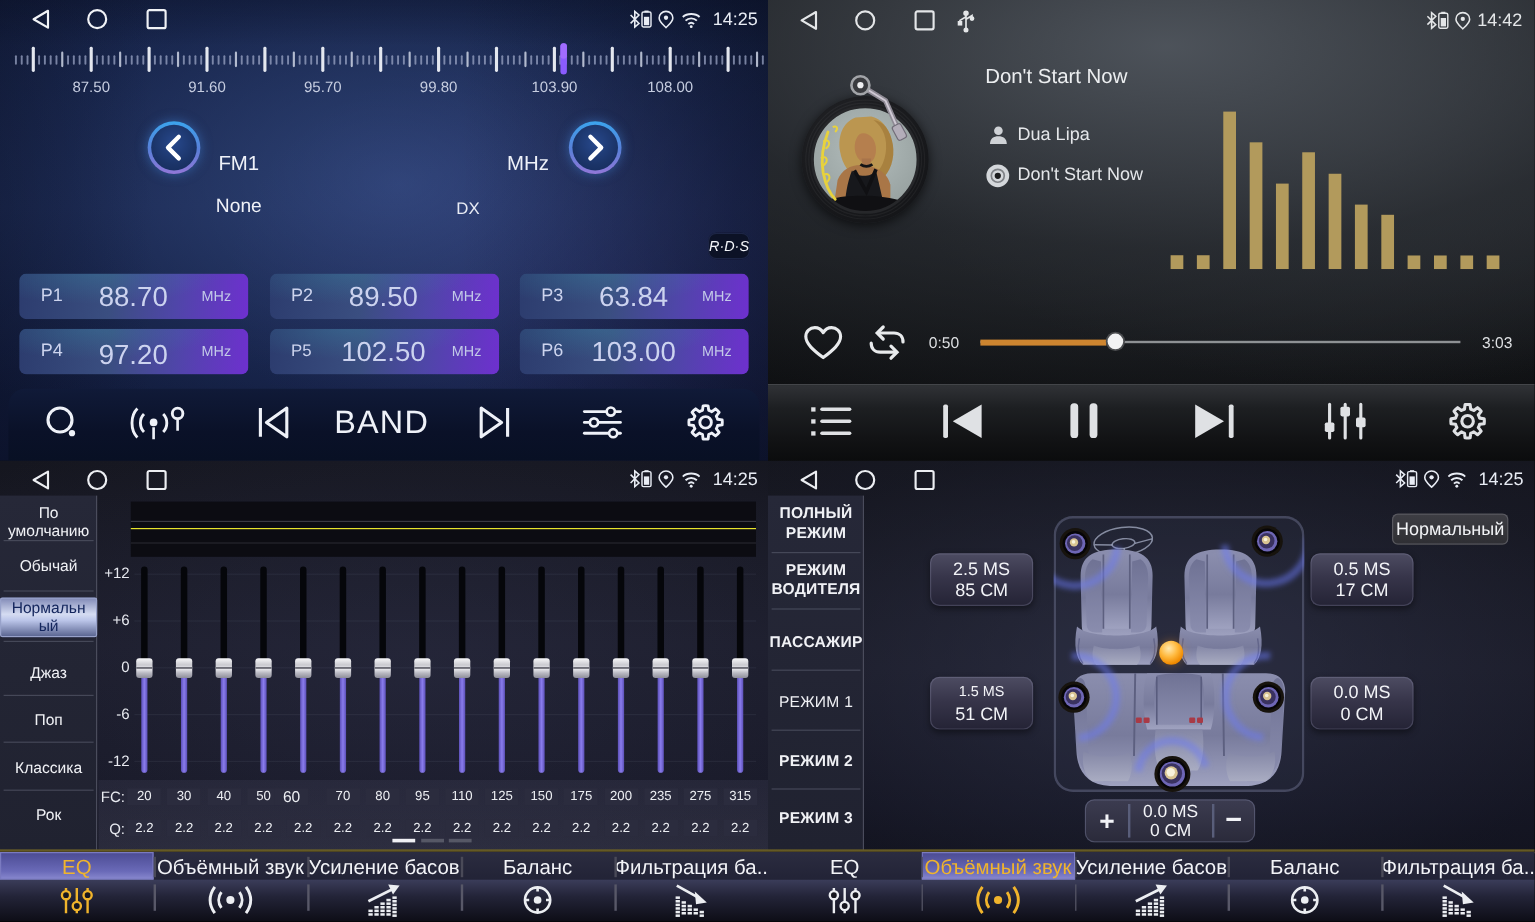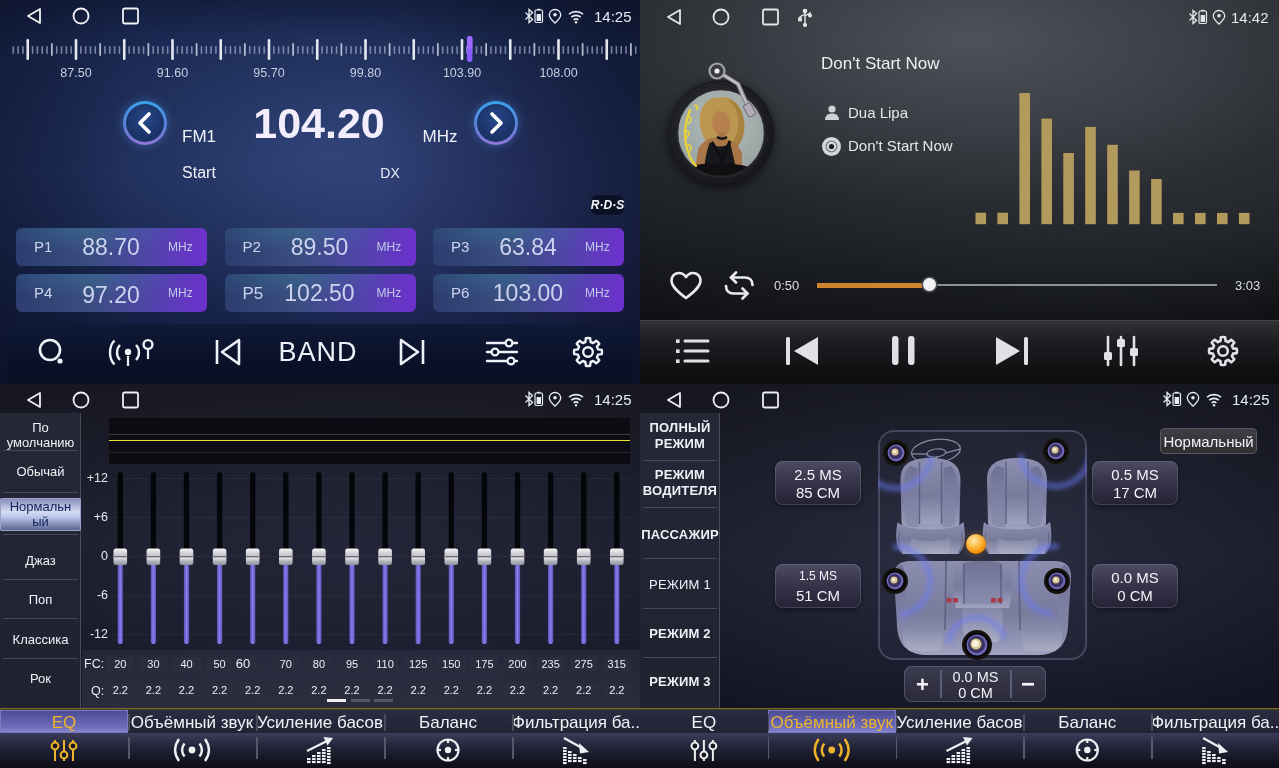--- a/index.html
+++ b/index.html
@@ -183,26 +183,25 @@
       <div class="abs" style="left:126px;top:104px;width:38px;height:38px;border-radius:50%;background:radial-gradient(circle at 50% 40%,#27488c 0%,#1b3468 60%,#142a58 100%)"></div>
       <svg class="abs" style="left:123px;top:101px" width="44" height="44" viewBox="123 101 44 44">
         <path d="M149 114 L140 123 L149 132" fill="none" stroke="#fff" stroke-width="3.6" stroke-linecap="round" stroke-linejoin="round"></path>
       </svg>
 <div class="abs" style="left:474px;top:101px;width:44px;height:44px;border-radius:50%;background:linear-gradient(180deg,#3ba4ee 0%,#5a7fd8 55%,#9277d8 100%);box-shadow:0 0 10px rgba(70,140,230,.5)"></div>
       <div class="abs" style="left:477px;top:104px;width:38px;height:38px;border-radius:50%;background:radial-gradient(circle at 50% 40%,#27488c 0%,#1b3468 60%,#142a58 100%)"></div>
       <svg class="abs" style="left:474px;top:101px" width="44" height="44" viewBox="474 101 44 44">
         <path d="M492 114 L501 123 L492 132" fill="none" stroke="#fff" stroke-width="3.6" stroke-linecap="round" stroke-linejoin="round"></path>
       </svg>
 <div class="abs ctr" style="left:169px;top:127px;width:60px;font-size:17px;color:#eef1f8">FM1</div>
-<div class="abs ctr" style="left:219px;top:99px;width:200px;font-size:43px;font-weight:bold;color:#f3eefc;letter-spacing:0px">104.20</div>
 <div class="abs ctr" style="left:410px;top:127px;width:60px;font-size:17px;color:#eef1f8">MHz</div>
-<div class="abs ctr" style="left:169px;top:164px;width:60px;font-size:16px;color:#f0f2f8">Start</div>
+<div class="abs ctr" style="left:169px;top:164px;width:60px;font-size:16px;color:#f0f2f8">None</div>
 <div class="abs ctr" style="left:360px;top:165px;width:60px;font-size:14px;color:#e8ebf4">DX</div>
 <div class="abs" style="left:590px;top:193.5px;width:35px;height:22px;border-radius:7px;background:#0c1226;box-shadow:inset 0 0 0 1px rgba(40,50,90,.6)"></div>
-<div class="abs ctr" style="left:590px;top:198px;width:35px;font-size:12px;font-weight:bold;font-style:italic;color:#f4f6fa;letter-spacing:0px">R·D·S</div>
+<div class="abs ctr" style="left:590px;top:198px;width:35px;font-size:12px;font-weight:normal;font-style:italic;color:#f4f6fa;letter-spacing:0px">R·D·S</div>
 <div class="abs" style="left:16px;top:228px;width:191px;height:38px;border-radius:6px;
 background:radial-gradient(150px 36px at 33% 0%, rgba(58,140,165,.32), rgba(0,0,0,0) 70%),
 linear-gradient(97deg,#2c3c6e 0%,#3a4e80 40%,#4f46a8 68%,#6e30cf 100%);"></div>
 <div class="abs" style="left:34px;top:238px;font-size:15px;color:#cdd4ee">P1</div>
 <div class="abs ctr" style="left:56px;top:234px;width:110px;font-size:23px;color:#ccd3ef">88.70</div>
 <div class="abs" style="left:168px;top:240px;font-size:12px;color:#c3cae8">MHz</div>
 <div class="abs" style="left:224.5px;top:228px;width:191px;height:38px;border-radius:6px;
 background:radial-gradient(150px 36px at 33% 0%, rgba(58,140,165,.32), rgba(0,0,0,0) 70%),
 linear-gradient(97deg,#2c3c6e 0%,#3a4e80 40%,#4f46a8 68%,#6e30cf 100%);"></div>
 <div class="abs" style="left:242.5px;top:238px;font-size:15px;color:#cdd4ee">P2</div>
@@ -216,21 +215,21 @@
 <div class="abs" style="left:585px;top:240px;font-size:12px;color:#c3cae8">MHz</div>
 <div class="abs" style="left:16px;top:274px;width:191px;height:38px;border-radius:6px;
 background:radial-gradient(150px 36px at 33% 0%, rgba(58,140,165,.32), rgba(0,0,0,0) 70%),
 linear-gradient(97deg,#2c3c6e 0%,#3a4e80 40%,#4f46a8 68%,#6e30cf 100%);"></div>
 <div class="abs" style="left:34px;top:284px;font-size:15px;color:#cdd4ee">P4</div>
 <div class="abs ctr" style="left:56px;top:282px;width:110px;font-size:23px;color:#ccd3ef">97.20</div>
 <div class="abs" style="left:168px;top:286px;font-size:12px;color:#c3cae8">MHz</div>
 <div class="abs" style="left:224.5px;top:274px;width:191px;height:38px;border-radius:6px;
 background:radial-gradient(150px 36px at 33% 0%, rgba(58,140,165,.32), rgba(0,0,0,0) 70%),
 linear-gradient(97deg,#2c3c6e 0%,#3a4e80 40%,#4f46a8 68%,#6e30cf 100%);"></div>
-<div class="abs" style="left:242.5px;top:284px;font-size:17px;color:#cdd4ee">P5</div>
+<div class="abs" style="left:242.5px;top:284px;font-size:14px;color:#cdd4ee">P5</div>
 <div class="abs ctr" style="left:264.5px;top:280px;width:110px;font-size:23px;color:#ccd3ef">102.50</div>
 <div class="abs" style="left:376.5px;top:286px;font-size:12px;color:#c3cae8">MHz</div>
 <div class="abs" style="left:433px;top:274px;width:191px;height:38px;border-radius:6px;
 background:radial-gradient(150px 36px at 33% 0%, rgba(58,140,165,.32), rgba(0,0,0,0) 70%),
 linear-gradient(97deg,#2c3c6e 0%,#3a4e80 40%,#4f46a8 68%,#6e30cf 100%);"></div>
 <div class="abs" style="left:451px;top:284px;font-size:15px;color:#cdd4ee">P6</div>
 <div class="abs ctr" style="left:473px;top:280px;width:110px;font-size:23px;color:#ccd3ef">103.00</div>
 <div class="abs" style="left:585px;top:286px;font-size:12px;color:#c3cae8">MHz</div>
 <div class="abs" style="left:7px;top:324px;width:626px;height:60px;border-radius:14px 14px 0 0;
 background:linear-gradient(180deg,#101a38 0%,#0a1128 60%,#081024 100%);"></div>

